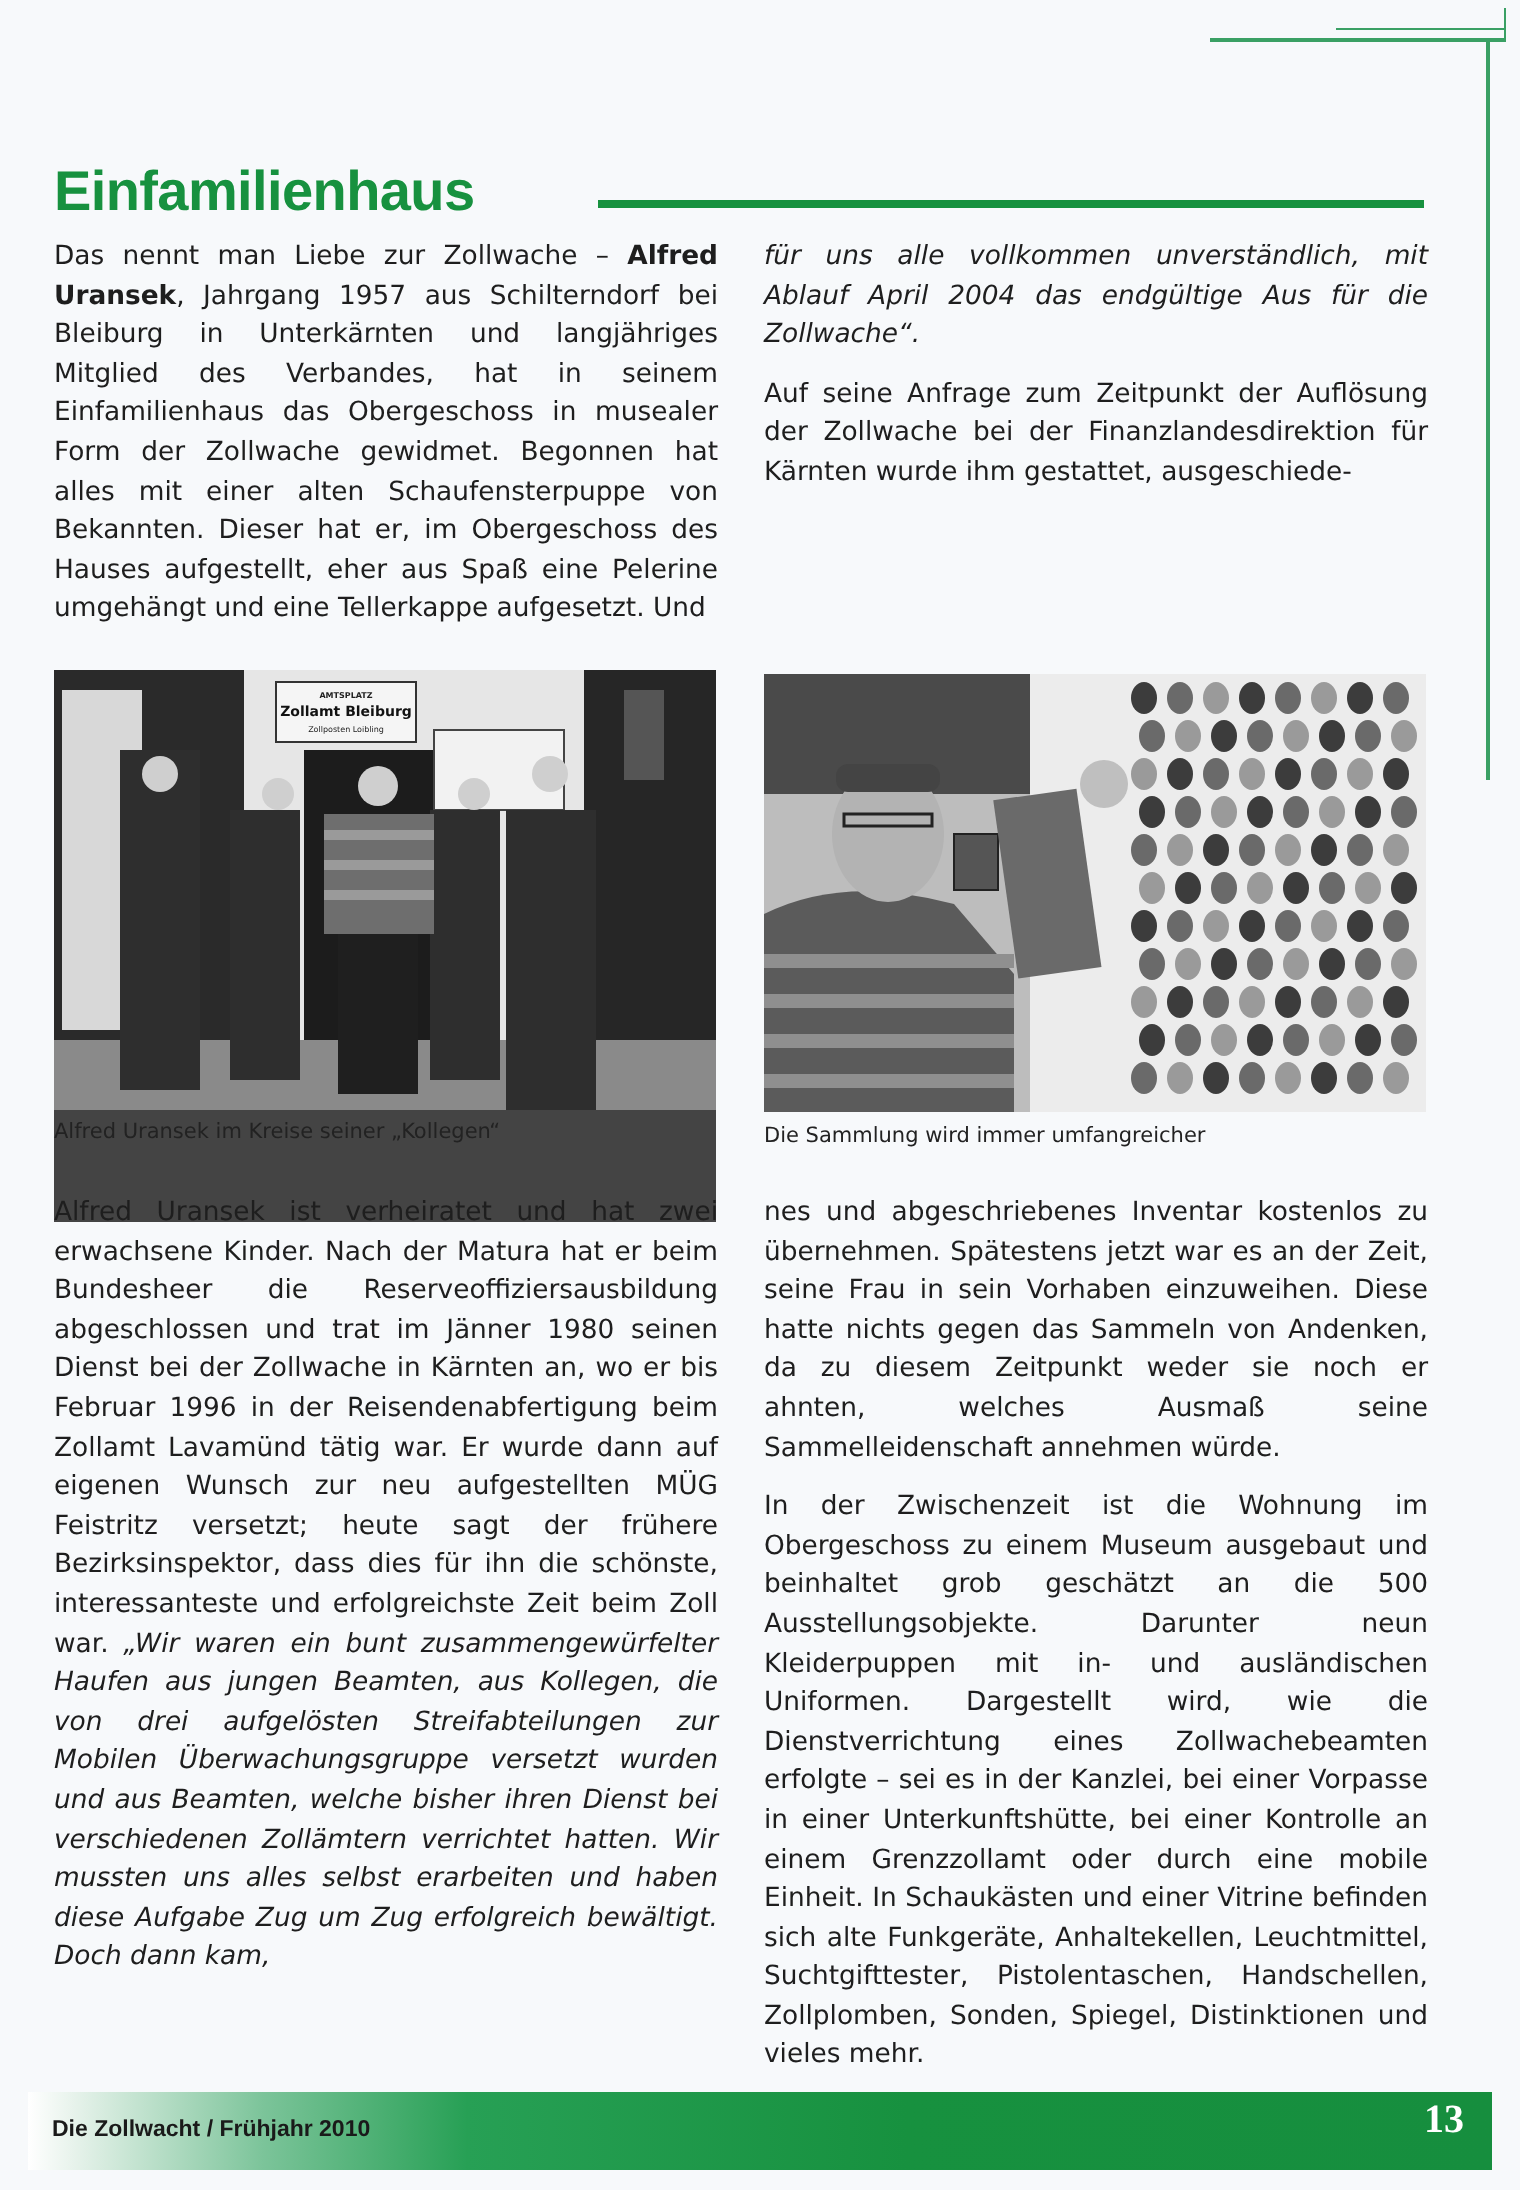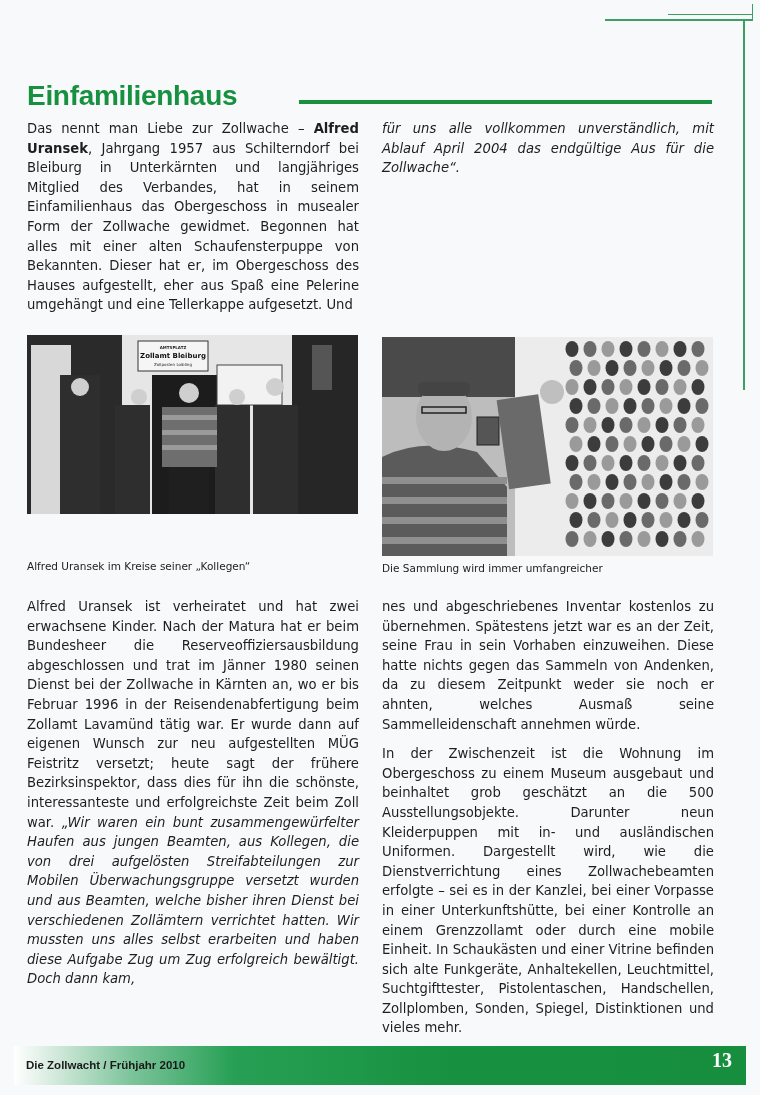--- a/index.html
+++ b/index.html
@@ -63,23 +63,24 @@
   <span>Einfamilienhaus</span>
 </h1>
 <div class="title-rule"></div>
 
 <div class="col" style="left:27px; top:119px;">
   <p><span>Das nennt man Liebe zur Zollwache – </span><b>Alfred Uransek</b><span>, Jahrgang 1957 aus Schilterndorf bei Bleiburg in Unterkärnten und langjähriges Mitglied des Verbandes, hat in seinem Einfamilienhaus das Obergeschoss in musealer Form der Zollwache gewidmet. Begonnen hat alles mit einer alten Schaufensterpuppe von Bekannten. Dieser hat er, im Obergeschoss des Hauses aufgestellt, eher aus Spaß eine Pelerine umgehängt und eine Tellerkappe aufgesetzt. Und</span></p>
 </div>
 
 <div class="col" style="left:382px; top:119px;">
   <p class="it">für uns alle vollkommen unverständlich, mit Ablauf April 2004 das endgültige Aus für die Zollwache“.</p>
-</div>
-
-<div class="photo" style="left:27px; top:335px; width:331px; height:179px;">
+  <p>Auf seine Anfrage zum Zeitpunkt der Auflösung der Zollwache bei der Finanzlandesdirektion für Kärnten wurde ihm gestattet, ausgeschiede-</p>
+</div>
+
+<div class="photo" style="left:27px; top:335px; width:331px; height:276px;">
   <svg width="331" height="220" viewBox="0 0 331 220">
     <rect x="0" y="0" width="331" height="220" fill="#3a3a3a"></rect>
     <rect x="0" y="0" width="95" height="220" fill="#2a2a2a"></rect>
     <rect x="4" y="10" width="40" height="170" fill="#d8d8d8"></rect>
     <rect x="95" y="0" width="170" height="190" fill="#e6e6e6"></rect>
     <rect x="265" y="0" width="66" height="220" fill="#262626"></rect>
     <rect x="285" y="10" width="20" height="45" fill="#555"></rect>
     <rect x="125" y="40" width="70" height="150" fill="#1c1c1c"></rect>
     <rect x="190" y="30" width="65" height="40" fill="#f2f2f2" stroke="#444"></rect>
     <rect x="0" y="185" width="331" height="35" fill="#8a8a8a"></rect>

